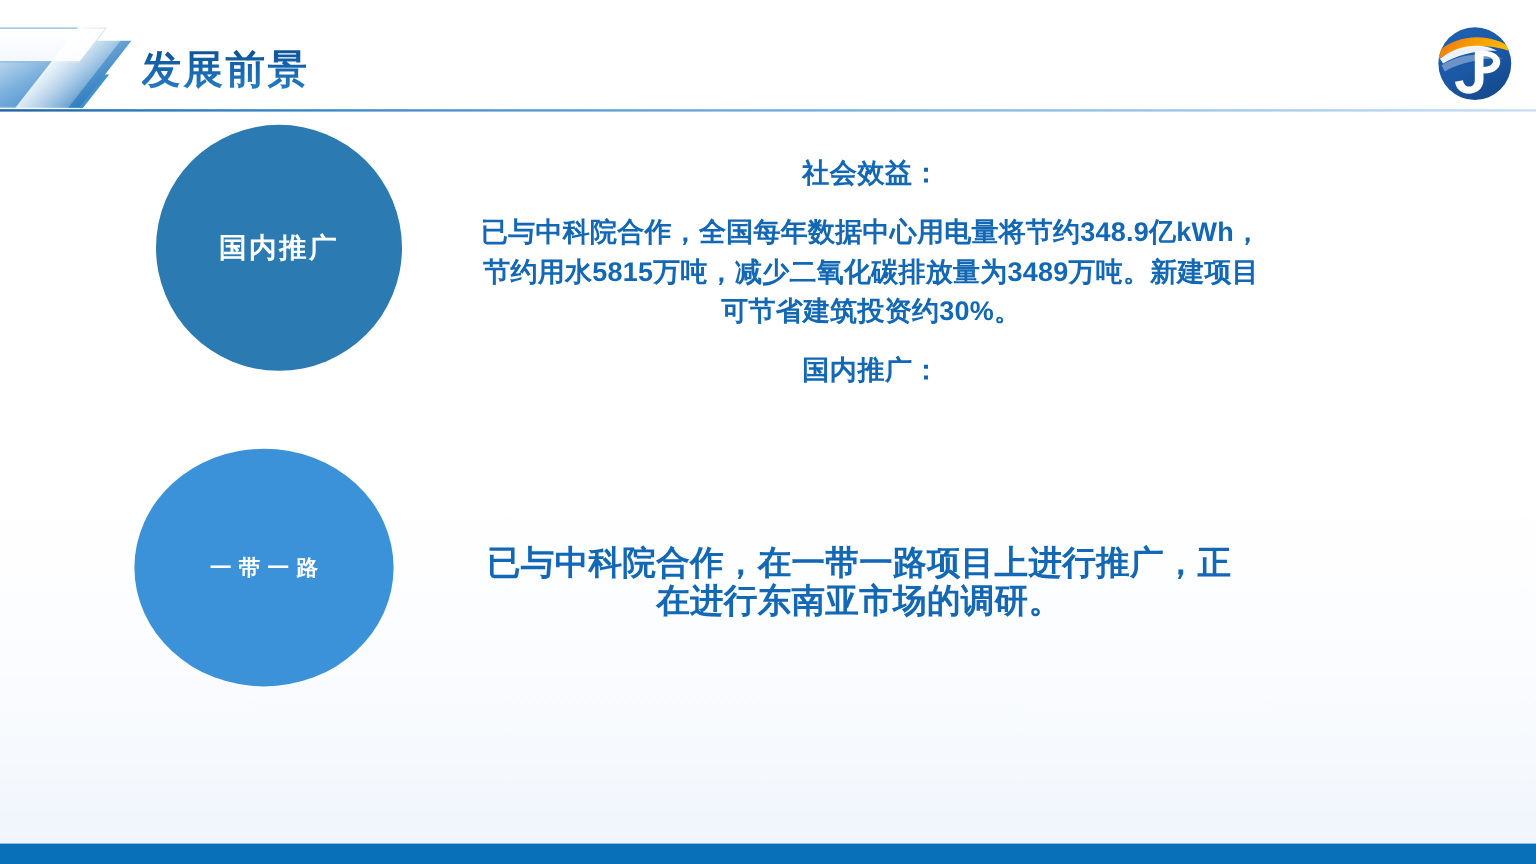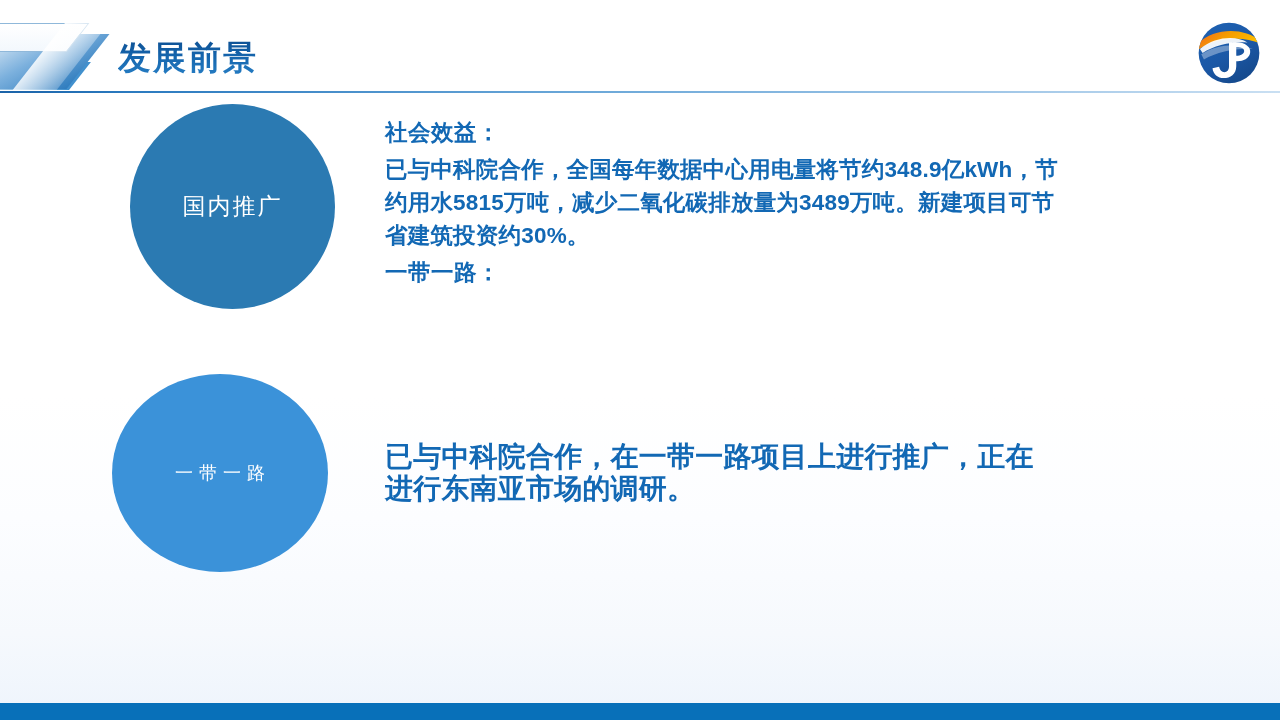--- a/index.html
+++ b/index.html
@@ -123,21 +123,21 @@
   }
 
   
   .circle {
     position: absolute;
     border-radius: 50%;
     display: flex;
     align-items: center;
     justify-content: center;
     color: #ffffff;
-    font-weight: normal;
+    font-weight: bold;
     text-align: right;
   }
   .circle-1 {
     left: 130px;
     top: 104px;
     width: 205px;
     height: 205px;
     background: #2b7ab2;
     font-size: 23px;
     letter-spacing: 2px;
@@ -169,21 +169,22 @@
   }
   .block-2 {
     left: 381px;
     top: 437px;
     width: 670px;
     font-size: 28px;
     line-height: 32px;
     letter-spacing: 0.2px;
   }
   .body-block p {
-    margin: 4px;
+    margin: 16px;
+    text-align: center;
   }
   .label-line {
     letter-spacing: 0.5px;
   }
 
   
   .footer-bar {
     position: absolute;
     left: 0;
     bottom: 0;
@@ -241,21 +242,21 @@
     </svg>
   </div>
 
   <div class="circle circle-1">
     <span>国内推广</span>
   </div>
 
   <div class="body-block block-1">
     <p class="label-line">社会效益：</p>
     <p>已与中科院合作，全国每年数据中心用电量将节约348.9亿kWh，节约用水5815万吨，减少二氧化碳排放量为3489万吨。新建项目可节省建筑投资约30%。</p>
-    <p class="label-line">一带一路：</p>
+    <p class="label-line">国内推广：</p>
   </div>
 
   <div class="circle circle-2">
     <span>一带一路</span>
   </div>
 
   <div class="body-block block-2">
     <p>已与中科院合作，在一带一路项目上进行推广，正在进行东南亚市场的调研。</p>
   </div>
 

